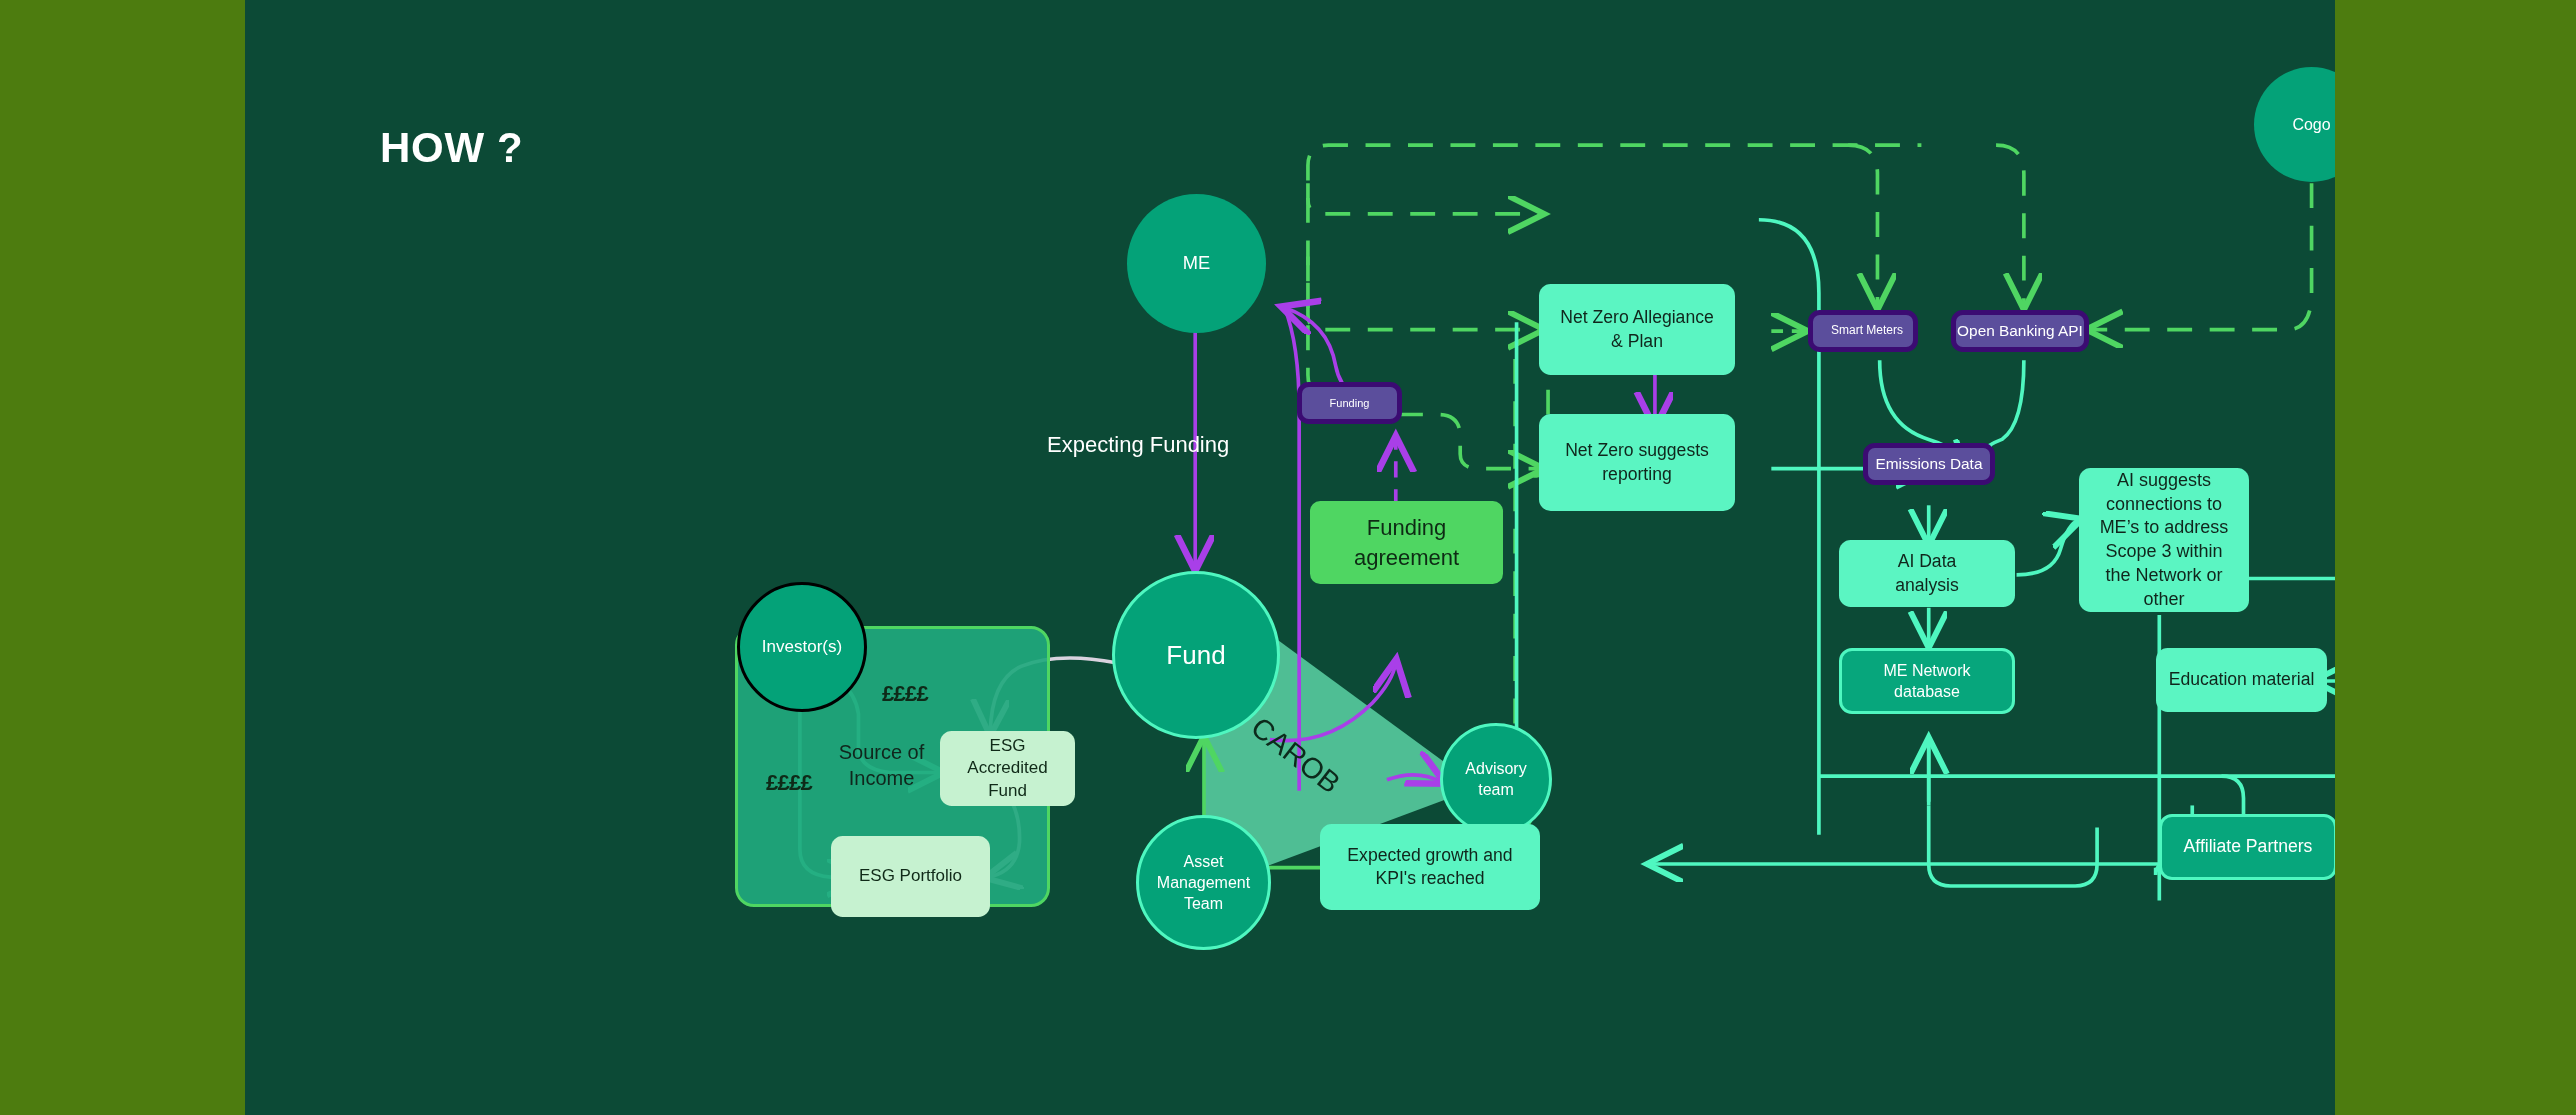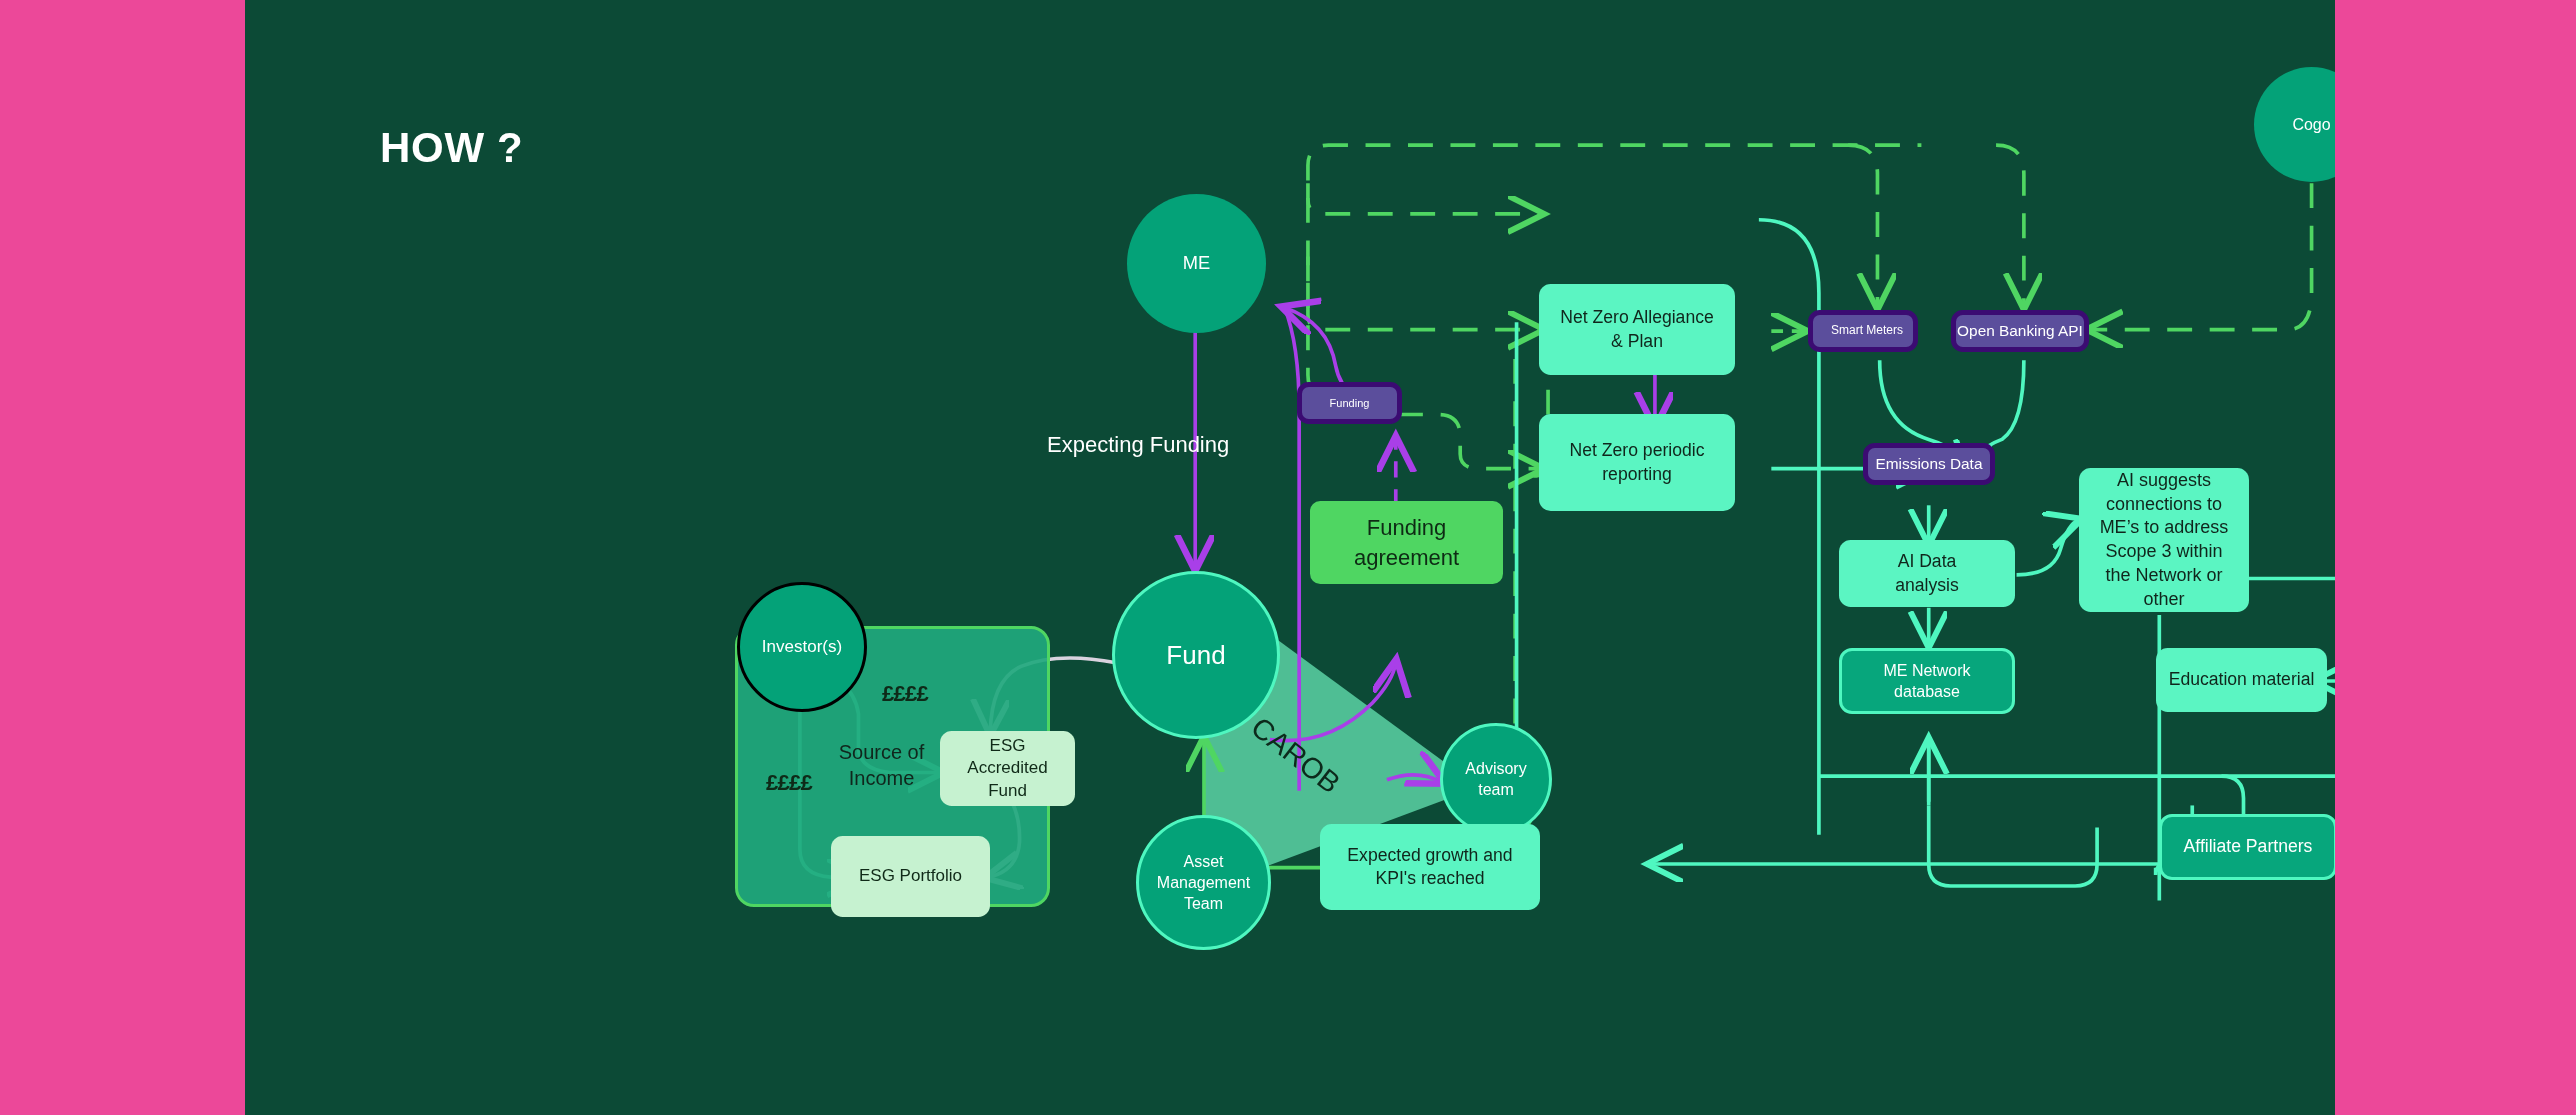--- a/index.html
+++ b/index.html
@@ -1,17 +1,17 @@
 <!DOCTYPE html>
 <html style="font-size:11.7px"><head>
 <meta charset="utf-8">
 <style>
   html,body{margin:0;padding:0;background:#ffffff;}
   body{width:2576px;height:1116px;overflow:hidden;font-family:"Liberation Sans",sans-serif;}
-  #stage{position:relative;width:2576px;height:1116px;background:#ec4899;}
+  #stage{position:relative;width:2576px;height:1116px;background:#4d7c0f;}
   #canvas{position:absolute;left:245px;top:0;width:2090px;height:1116px;background:#0C4A36;overflow:hidden;}
   #svglayer{position:absolute;left:0;top:0;width:2090px;height:1116px;pointer-events:none;}
   .node{position:absolute;box-sizing:border-box;display:flex;align-items:center;justify-content:center;text-align:center;line-height:1.32;}
   .title{position:absolute;color:#ffffff;font-weight:bold;letter-spacing:0.7px;}
   
   .circ{border-radius:50%;background:#04A278;color:#ffffff;border:3.7px solid #4FF7C0;}
   .circ.plain{border:none;}
   .circ.black{border:3.7px solid #000000;}
   
   .mint{background:#5BF5C2;color:#10261C;border-radius:11.7px;}
@@ -180,21 +180,21 @@
     <div class="node bright" style="left:1065px;top:501px;width:193px;height:83px;font-size:22px;padding:0 13px;">
       <span>Funding agreement</span>
     </div>
 
 
     <div class="node mint" style="left:1294px;top:284px;width:196px;height:91px;font-size:17.6px;padding:0 13px;">
       <span>Net Zero Allegiance &amp; Plan</span>
     </div>
 
     <div class="node mint" style="left:1294px;top:414px;width:196px;height:97px;font-size:17.6px;padding:0 16px;">
-      <span>Net Zero periodic reporting</span>
+      <span>Net Zero suggests reporting</span>
     </div>
 
     <div class="node purple" style="left:1563px;top:310px;width:110px;height:42px;font-size:12px;padding-left:8px;">
       <span>Smart Meters</span>
     </div>
 
     <div class="node purple" style="left:1706px;top:310px;width:138px;height:42px;font-size:15.4px;">
       <span>Open Banking API</span>
     </div>
 

